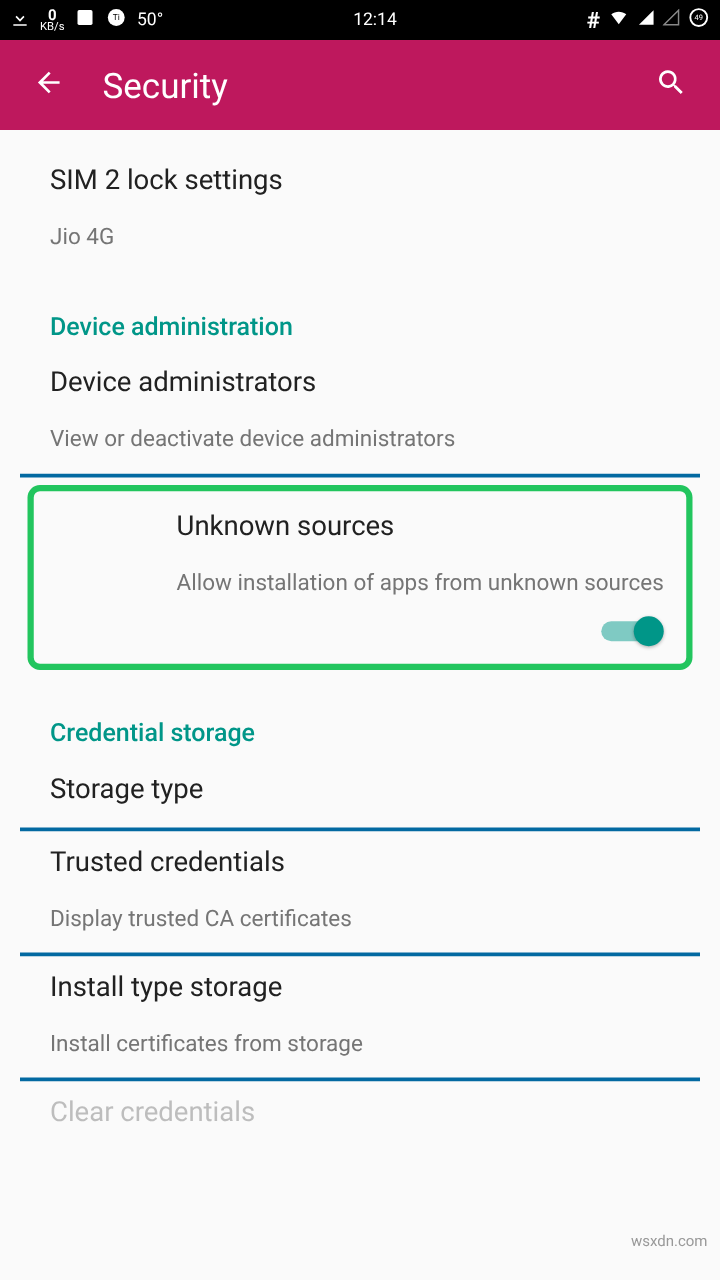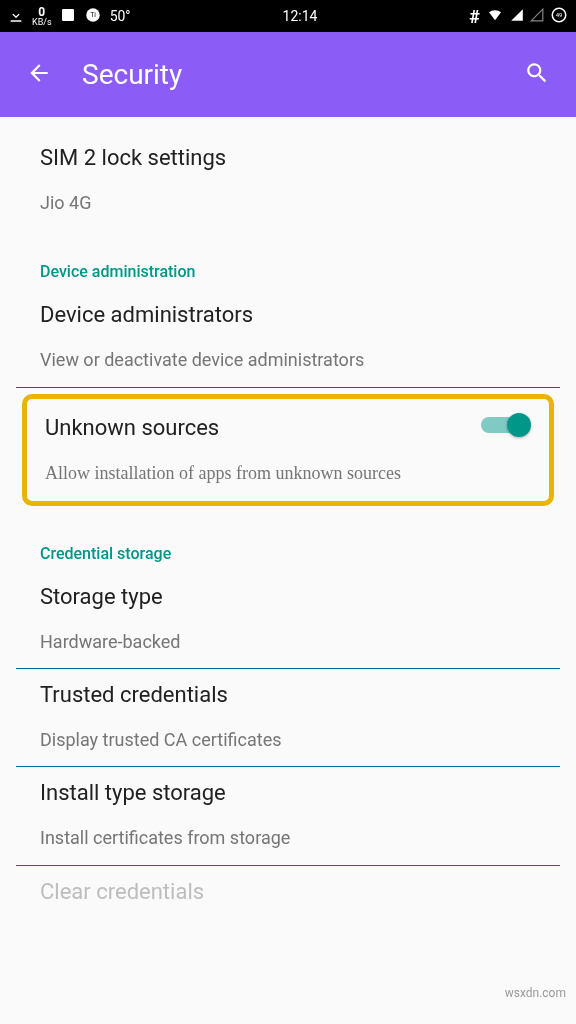--- a/index.html
+++ b/index.html
@@ -16,60 +16,61 @@
       justify-content: space-between;
     }
     .status-left { display: flex; align-items: center; gap: 8px; }
     .status-center { }
     .status-right { display: flex; align-items: center; gap: 6px; }
     .status-speed { display: flex; flex-direction: column; align-items: center; line-height: 1; }
     .status-speed-val { font-size: 12px; font-weight: bold; }
     .status-speed-unit { font-size: 9px; }
     
     .app-bar {
-      height: 85px;
-      background: #8b5cf6;
+      height: 72px;
+      background: #be185d;
       color: #fff;
       display: flex;
       align-items: center;
       padding: 4px 18px;
     }
     .back-btn { padding: 8px; margin-right: 22px; cursor: pointer; }
     .app-title { font-size: 28px; font-weight: 400; flex: 1; }
     .search-btn { padding: 8px; cursor: pointer; }
     
     .content { padding: 16px; }
     
     .setting-item {
       padding: 13px 24px 14px;
       border-bottom: 1px solid transparent;
     }
-    .setting-item.divider-after { border-bottom: 1px solid #0369a1; }
+    .setting-item.divider-after { border-bottom: 3px solid #0369a1; }
     .setting-title { font-size: 22px; color: #212121; margin-bottom: 4px; }
     .setting-subtitle { font-size: 18px; color: #757575; line-height: 1.35; margin-top: 21px; }
     
     .section-header {
       padding: 32px 24px 8px;
-      font-size: 16px;
+      font-size: 20px;
       color: #009688;
       font-weight: 500;
     }
     
     .highlighted-container {
-      border: 5px solid #eab308;
+      border: 5px solid #22c55e;
       border-radius: 10px;
       margin: 6px 6px;
       padding: 16px 18px 16px;
       display: flex;
-      align-items: flex-start;
+      align-items: flex-end;
       gap: 16px;
+      flex-direction: column;
     }
     .highlighted-container .setting-text { flex: 1; }
     .highlighted-container .setting-title { font-size: 22px; margin-bottom: 4px; }
-    .highlighted-container .setting-subtitle { font-size: 18px; color: #757575; font-family: Liberation Serif, serif; }
+    .highlighted-container .setting-subtitle { font-size: 18px; color: #757575; }
     
     .switch {
       width: 50px;
       height: 20px;
       position: relative;
       cursor: pointer;
     }
     .switch-track {
       position: absolute;
       width: 42px;
@@ -193,21 +194,20 @@
     <div class="switch">
       <div class="switch-track"></div>
       <div class="switch-thumb"></div>
     </div>
   </div>
 
   <div class="section-header">Credential storage</div>
 
   <div class="setting-item divider-after">
     <div class="setting-title">Storage type</div>
-    <div class="setting-subtitle">Hardware-backed</div>
   </div>
 
   <div class="setting-item divider-after">
     <div class="setting-title">Trusted credentials</div>
     <div class="setting-subtitle">Display trusted CA certificates</div>
   </div>
 
   <div class="setting-item divider-after">
     <div class="setting-title">Install type storage</div>
     <div class="setting-subtitle">Install certificates from storage</div>

